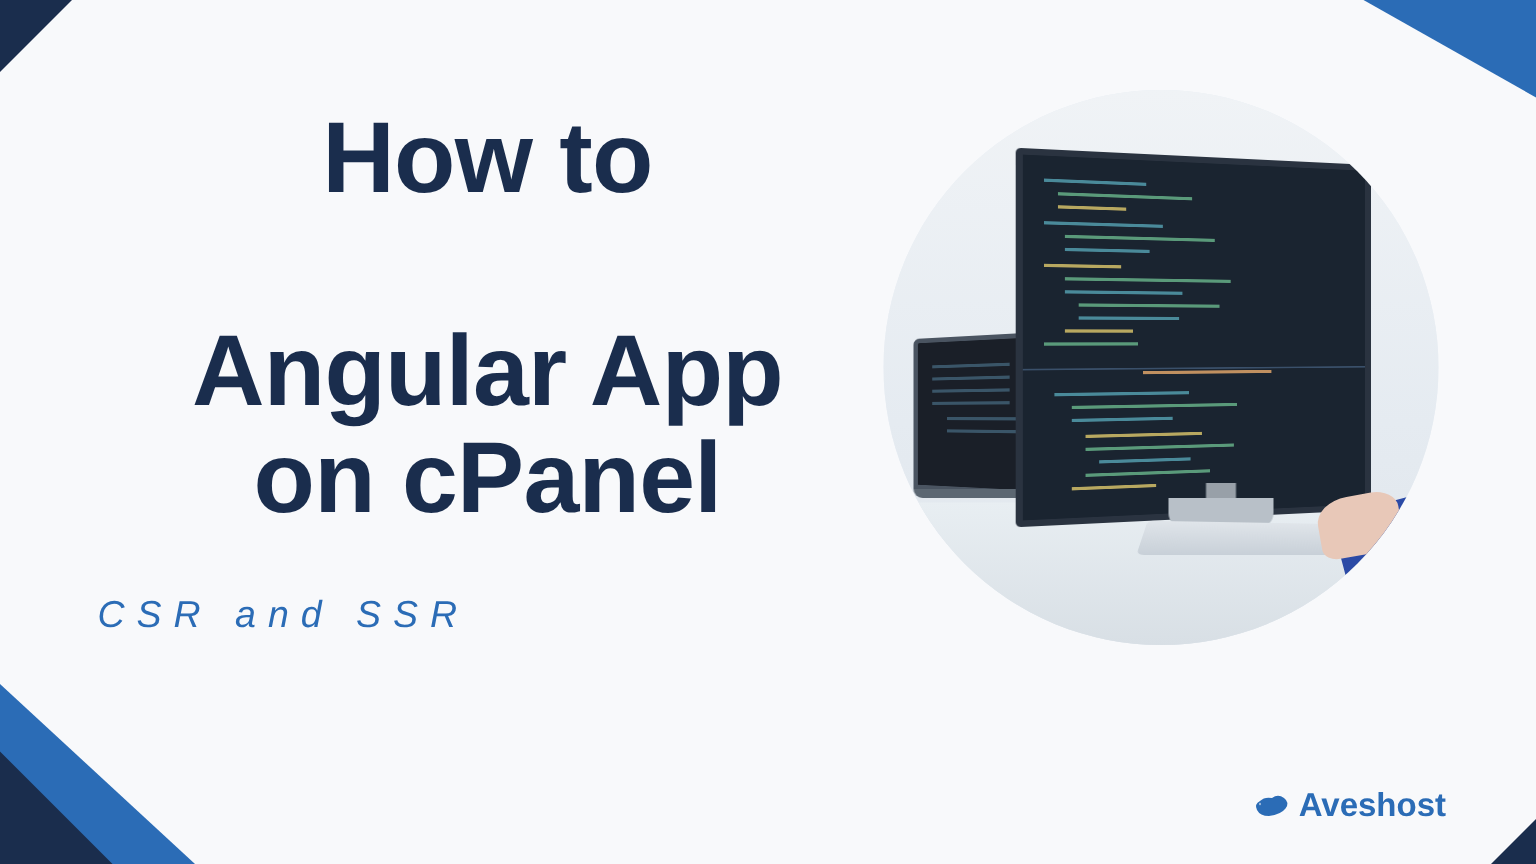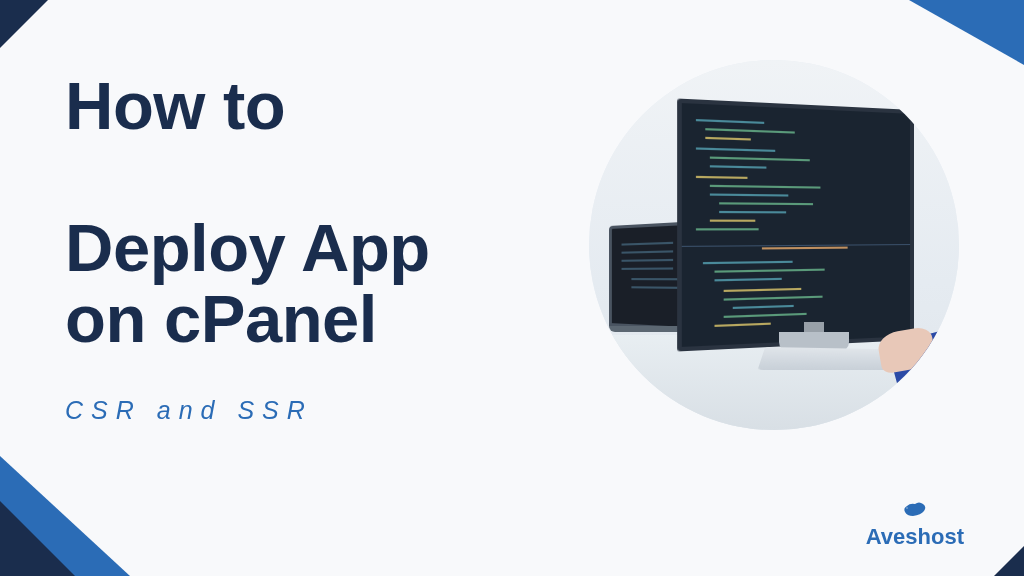--- a/index.html
+++ b/index.html
@@ -51,20 +51,21 @@
       left: 65px;
       top: 70px;
       width: 520px;
     }
     .title {
       color: #1a2d4d;
       font-size: 67px;
       font-weight: 800;
       line-height: 1.06;
       letter-spacing: -0.5px;
+      text-align: center;
     }
     .subtitle {
       margin-top: 42px;
       color: #2b6cb6;
       font-size: 25px;
       font-weight: 500;
       letter-spacing: 8px;
       font-style: italic;
     }
     .circle-wrap {
@@ -183,21 +184,20 @@
       border-radius: 30% 10% 10% 30%;
       transform: rotate(-15deg);
     }
     .brand {
       position: absolute;
       bottom: 26px;
       right: 60px;
       display: flex;
       align-items: center;
       gap: 4px;
-      flex-direction: column;
     }
     .brand-text {
       color: #2b6cb6;
       font-size: 22px;
       font-weight: 700;
     }
     .brand-icon {
       width: 28px; height: 22px;
       position: relative;
     }
@@ -208,21 +208,21 @@
 <div class="triangle-tl"></div>
 <div class="triangle-tr"></div>
 <div class="triangle-bl-back"></div>
 <div class="triangle-bl-front"></div>
 <div class="triangle-br"></div>
 
 <div class="content">
   <div class="title">
     <span>How to</span><br>
     <br>
-    <span>Deploy App</span><br>
+    <span>Angular App</span><br>
     <span>on cPanel</span>
   </div>
   <div class="subtitle">CSR and SSR</div>
 </div>
 
 <div class="circle-wrap">
   <div class="room"></div>
   <div class="desk"></div>
   <div class="laptop-screen"></div>
   <div class="laptop-base"></div>

